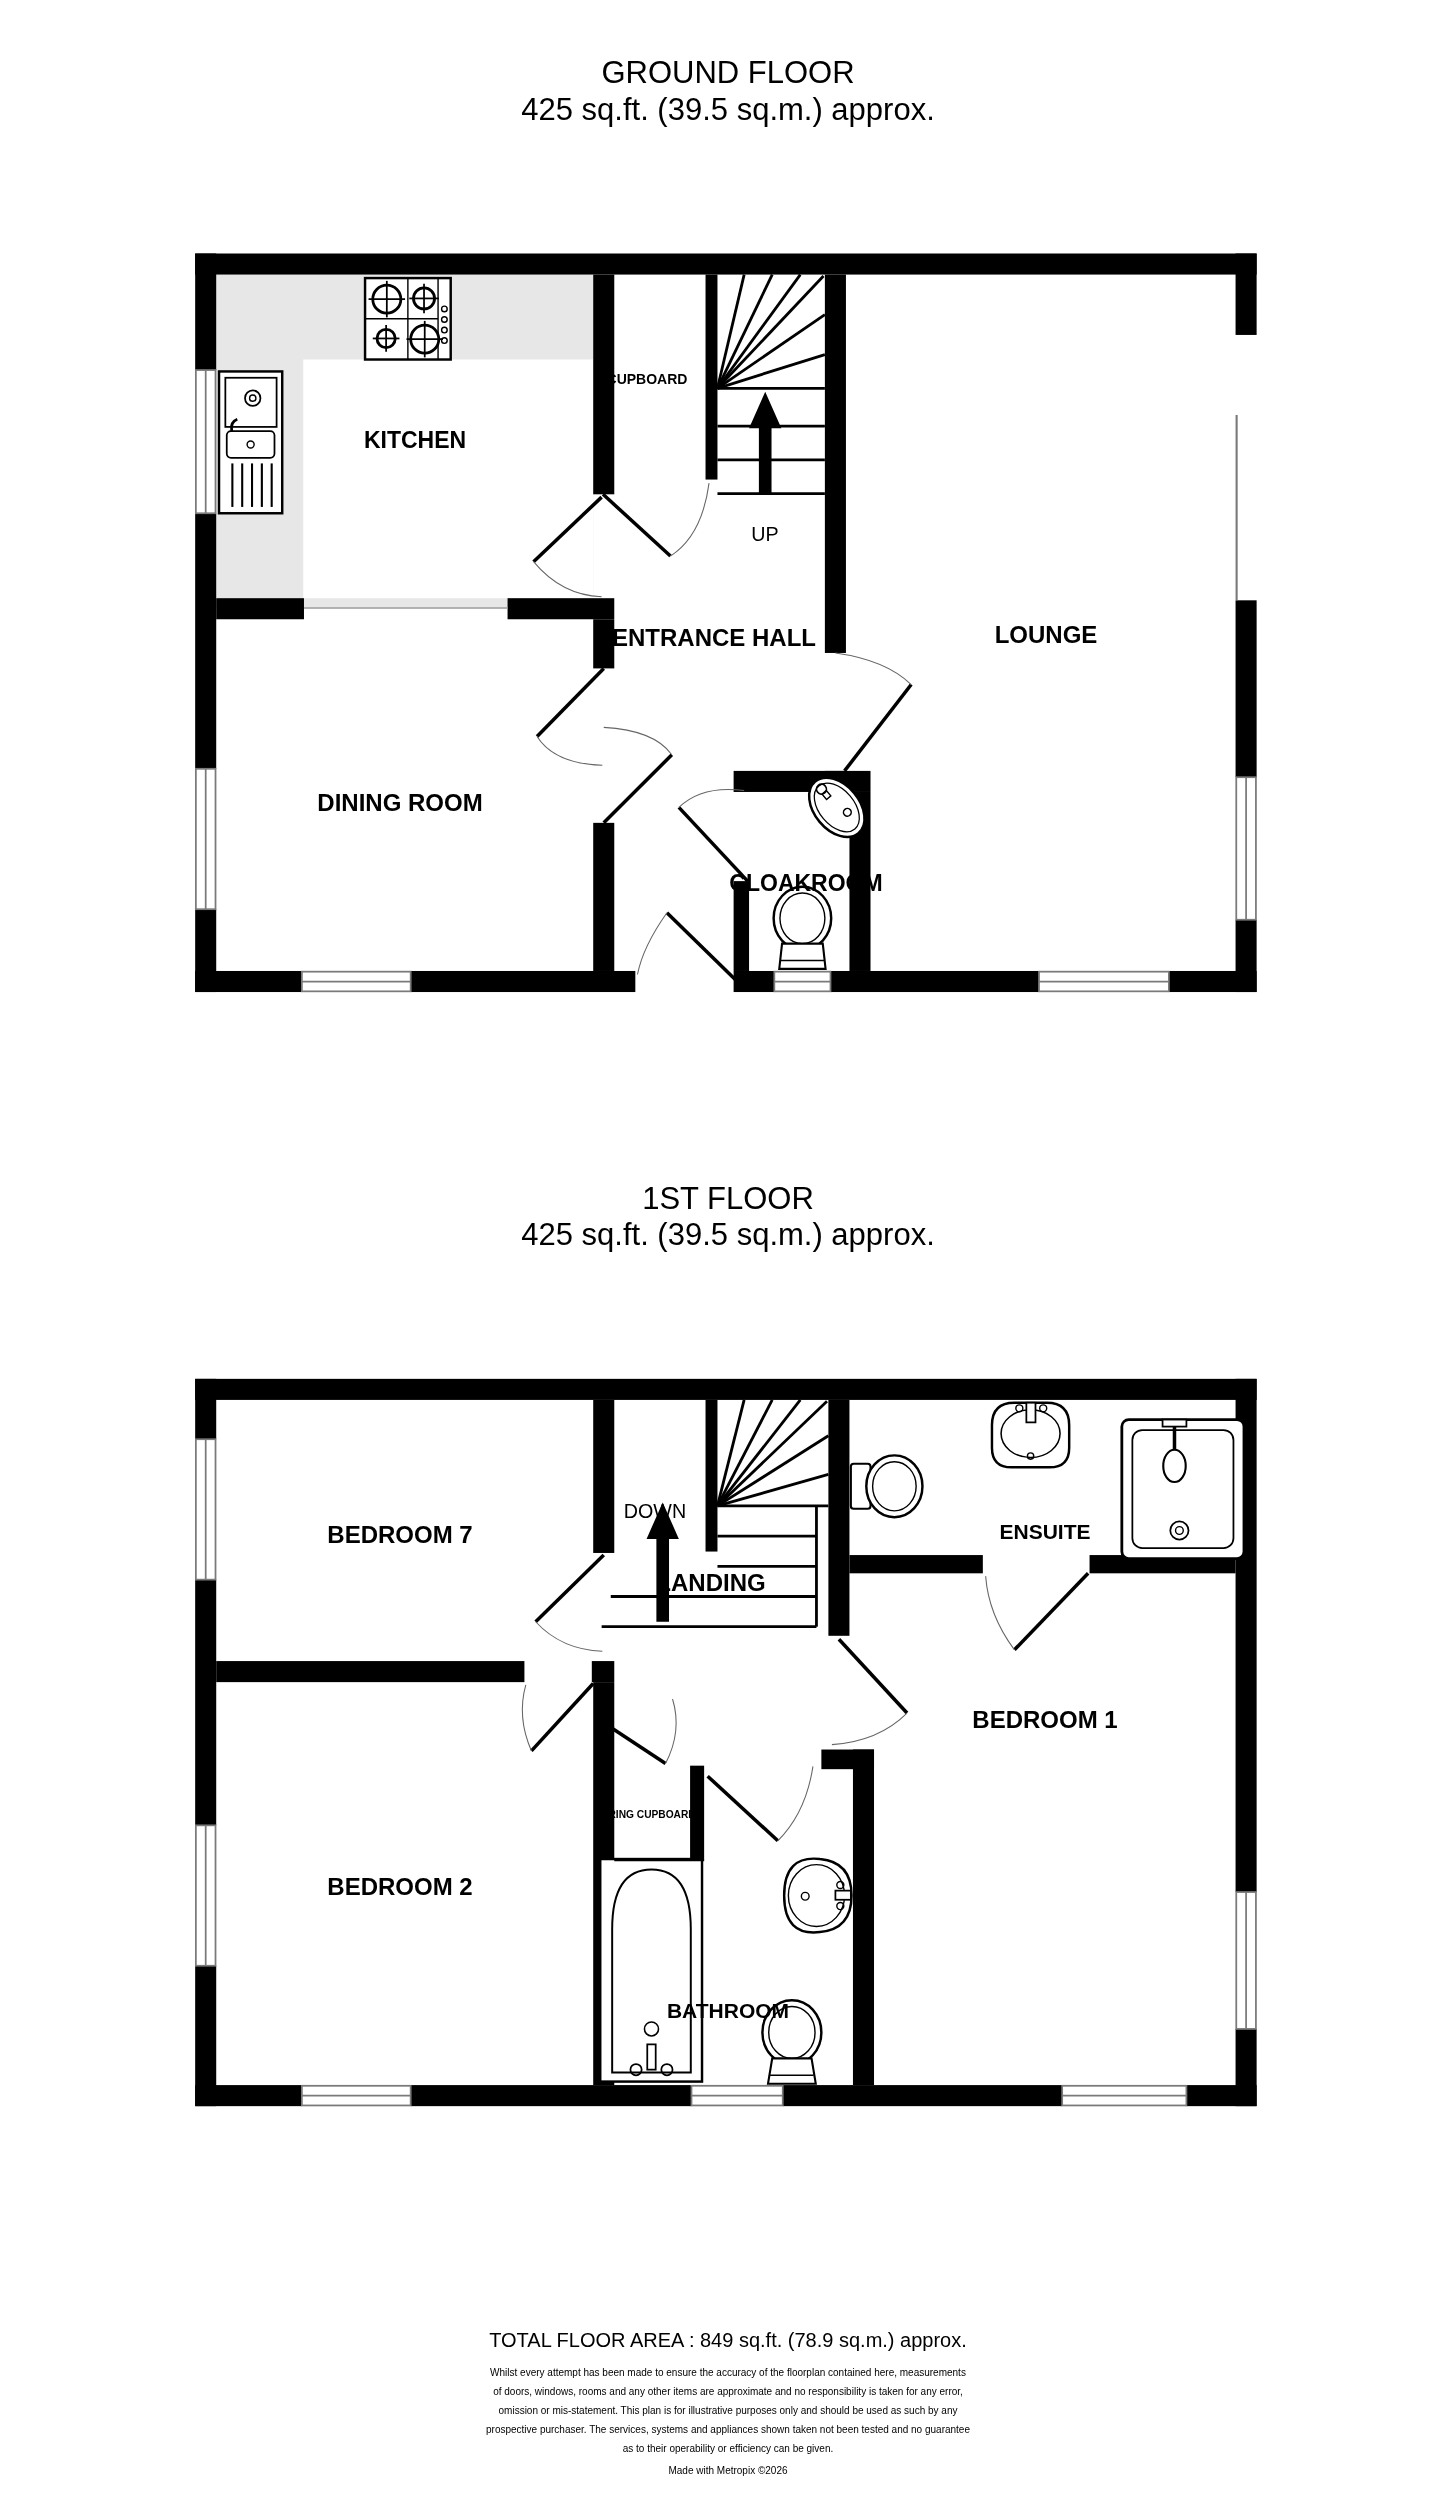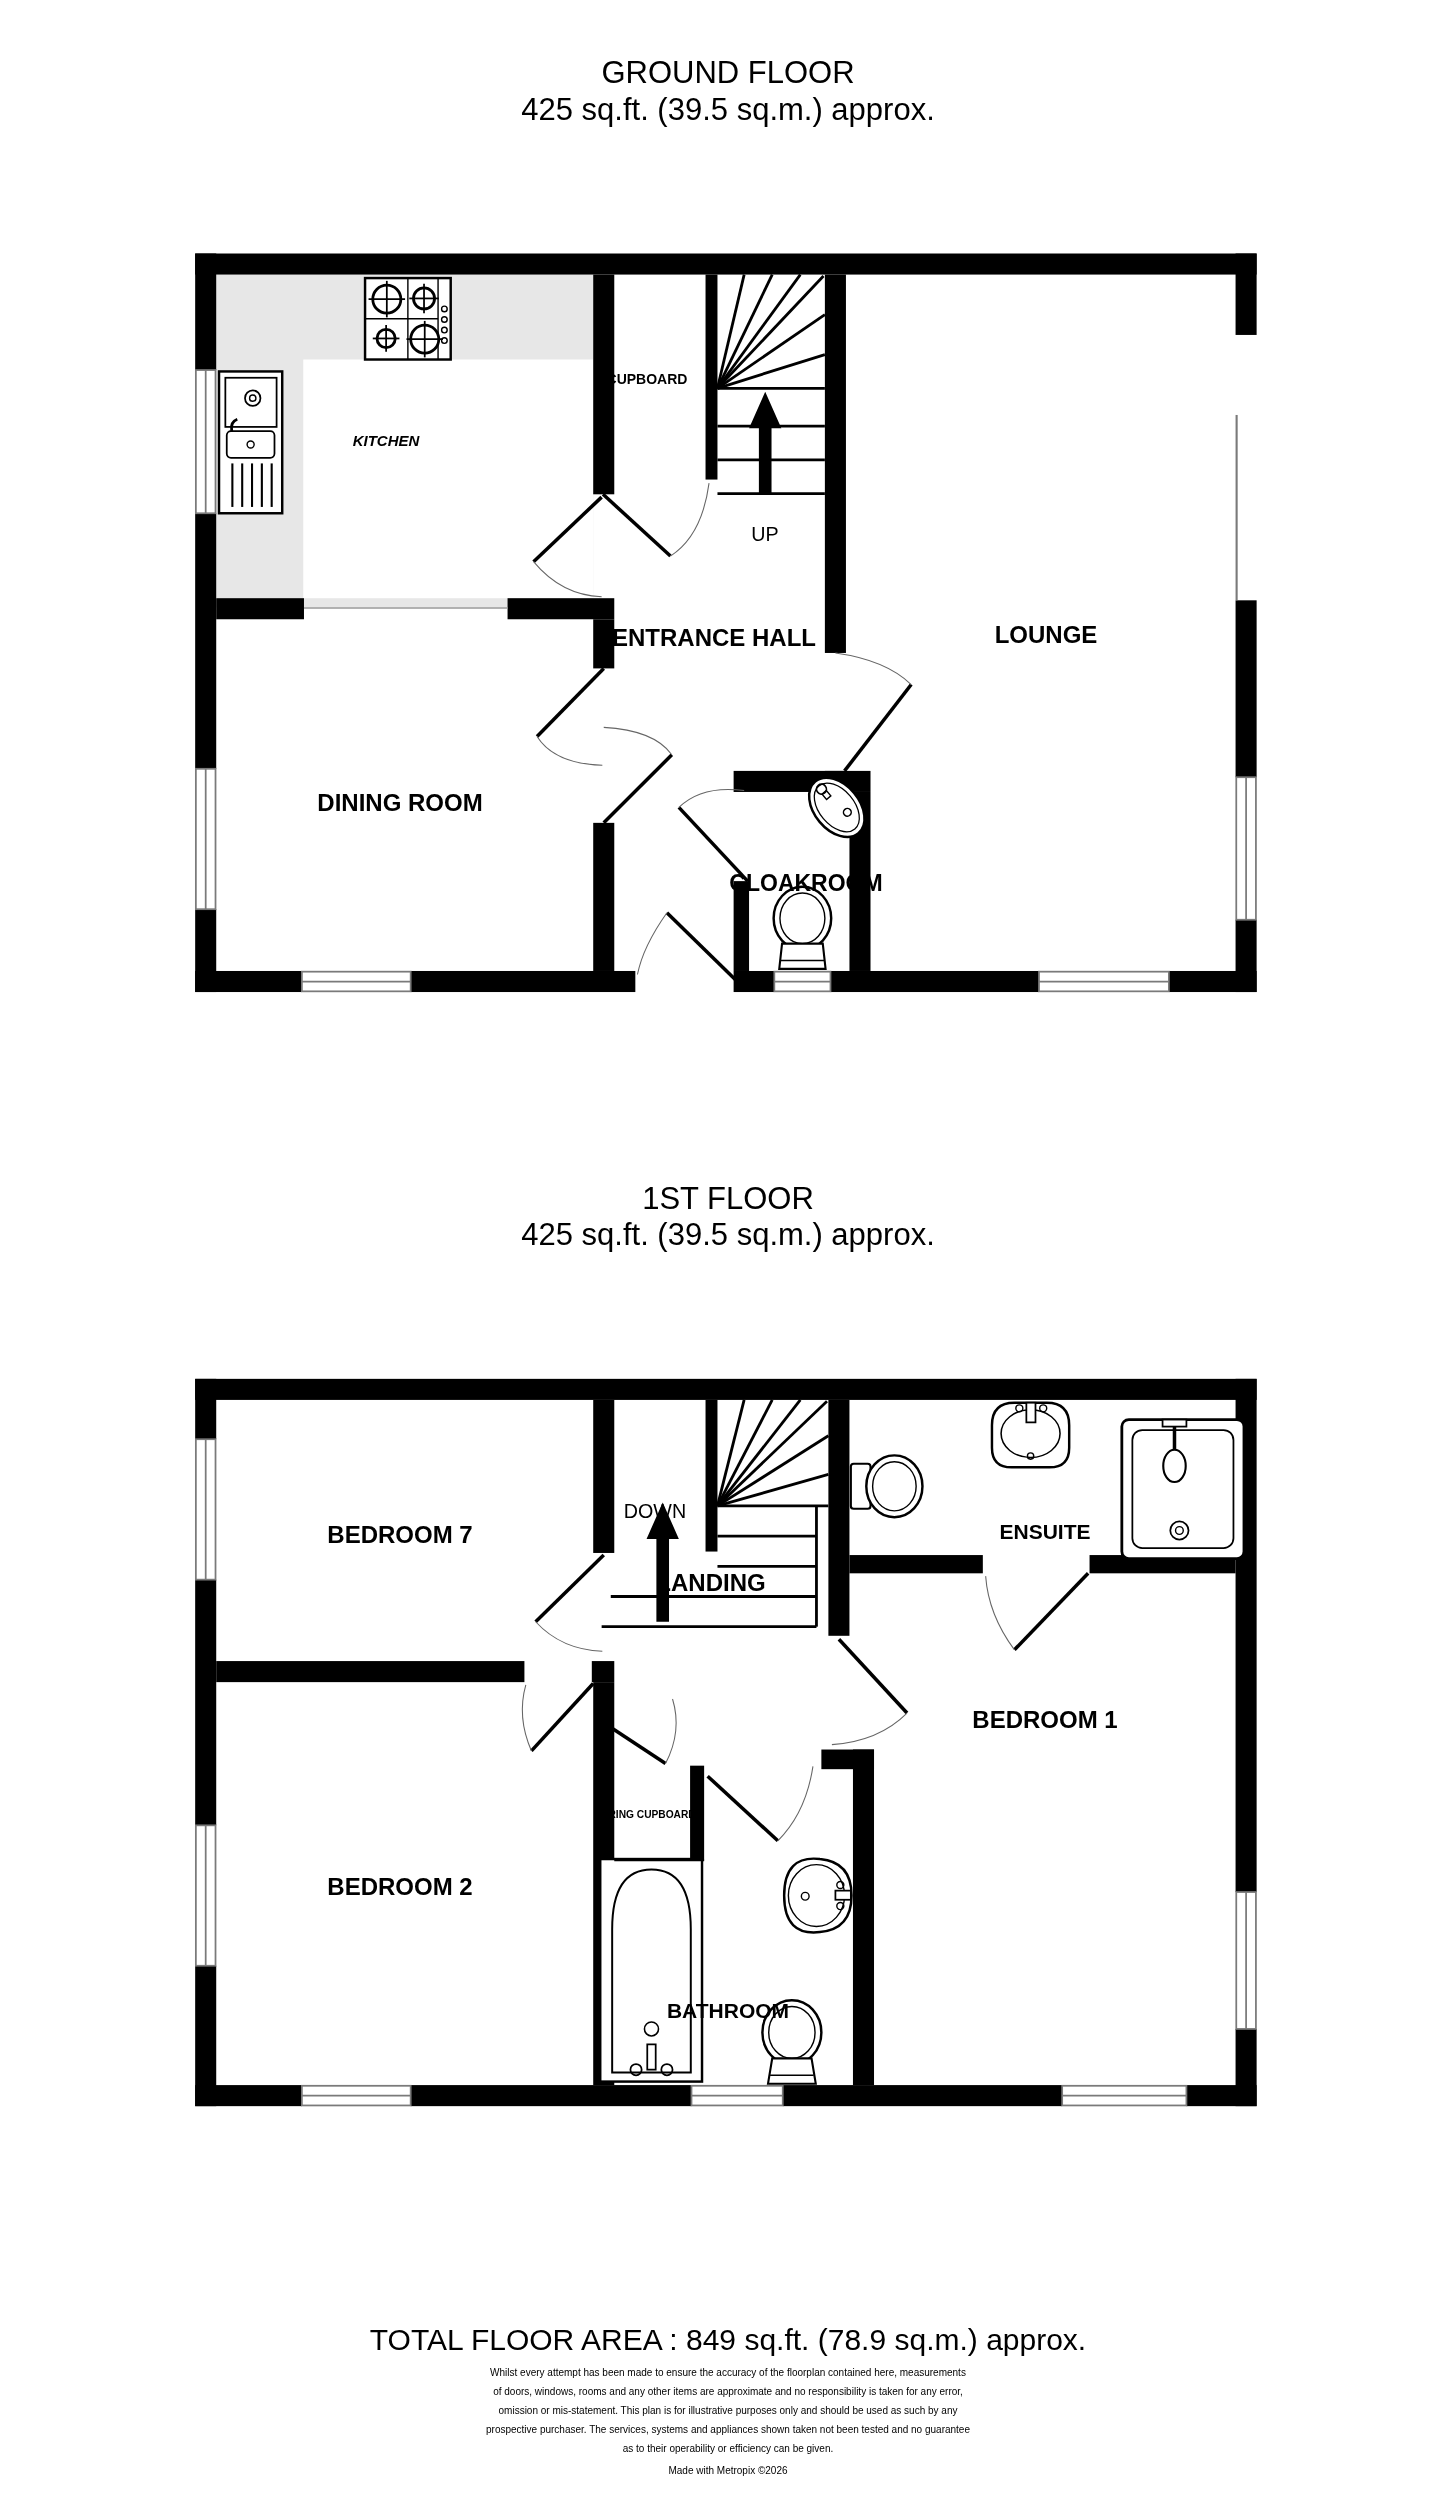--- a/index.html
+++ b/index.html
@@ -8,21 +8,21 @@
   #plan-svg{position:absolute;left:0;top:0;}
   .lbl{position:absolute;transform:translate(-50%,-50%);white-space:nowrap;
        font-family:"Liberation Sans", sans-serif;color:#000;}
   .title{font-size:31px;font-weight:400;}
   .room{font-size:24px;font-weight:bold;}
   .room-sm{font-size:21px;font-weight:bold;margin-top:44px;}
   .room-xs{font-size:23px;font-weight:bold;text-align:center;}
   .cup{font-size:14px;font-weight:bold;}
   .ac{font-size:10.2px;font-weight:bold;}
   .dir{font-size:19.7px;font-weight:400;}
-  .total{font-size:30px;}
+  .total{font-size:20px;}
   .disc{font-size:10px;}
 </style>
 </head>
 <body>
 
 <div id="page">
 
 <svg id="plan-svg" width="1456" height="2512" viewBox="0 0 2074 3578">
 
   <g>
@@ -333,21 +333,21 @@
       <line x1="1097" y1="2956" x2="1159" y2="2956" stroke-width="2"></line>
     </g>
 
     <line x1="875" y1="2650" x2="1003" y2="2650" stroke="#000" stroke-width="2.5"></line>
   </g>
 </svg>
 
 <div class="lbl title" style="left:728px;top:73px;">GROUND FLOOR</div>
 <div class="lbl title" style="left:728px;top:110px;">425 sq.ft. (39.5 sq.m.) approx.</div>
 
-<div class="lbl room" style="left:386px;top:440px;font-size:15px;font-style:italic;">KITCHEN</div>
+<div class="lbl room" style="left:415px;top:440px;font-size:23px;">KITCHEN</div>
 <div class="lbl cup" style="left:647px;top:379px;">CUPBOARD</div>
 <div class="lbl dir" style="left:765px;top:534px;">UP</div>
 <div class="lbl room" style="left:714px;top:638px;">ENTRANCE HALL</div>
 <div class="lbl room" style="left:1046px;top:635px;">LOUNGE</div>
 <div class="lbl room" style="left:400px;top:803px;">DINING ROOM</div>
 <div class="lbl room-xs" style="left:806px;top:883px;">CLOAKROOM</div>
 
 <div class="lbl title" style="left:728px;top:1199px;">1ST FLOOR</div>
 <div class="lbl title" style="left:728px;top:1235px;">425 sq.ft. (39.5 sq.m.) approx.</div>
 

